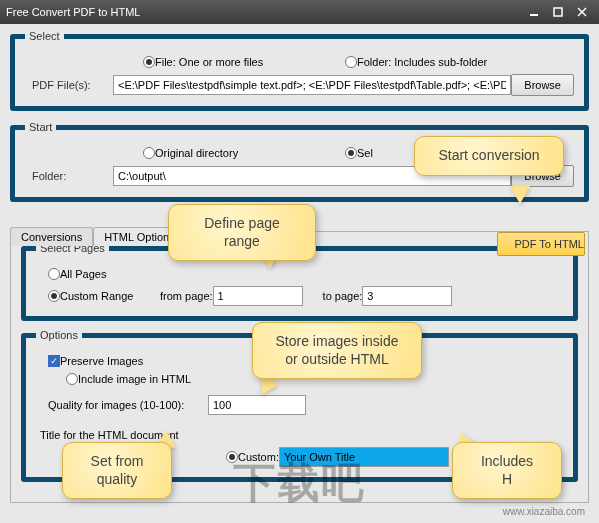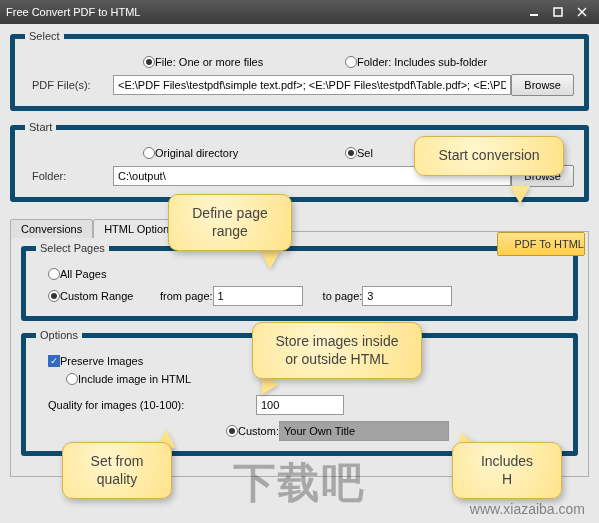--- a/index.html
+++ b/index.html
@@ -20,33 +20,33 @@
 .radio.checked::after { content: ""; width: 6px; height: 6px; background: #333; border-radius: 50%; }
 .checkbox { width: 12px; height: 12px; border: 1px solid #777; background: #fff; display: inline-flex; align-items: center; justify-content: center; cursor: pointer; }
 .checkbox.checked { background: #356ac3; border-color: #356ac3; }
 .checkbox.checked::after { content: "✓"; color: #fff; font-size: 9px; line-height: 1; }
 
 .lblcol { width: 88px; color: #333; padding-left: 7px; }
 input.text { border: 1px solid #999; background: #fff; padding: 2px 4px; height: 20px; }
 .btn { height: 22px; border: 1px solid #8a8a8a; background: linear-gradient(#f5f5f5,#ddd); padding: 0 12px; cursor: pointer; border-radius: 2px; }
 
 .tabs { display: flex; align-items: flex-end; margin-top: 6px; position: relative; }
-.tab { border: 1px solid #b0b0b0; border-bottom: none; padding: 3px 10px; background: #e0e0e0; cursor: pointer; border-radius: 3px 3px 0 0; position: relative; top: 7px; }
+.tab { border: 1px solid #b0b0b0; border-bottom: none; padding: 3px 10px; background: #e0e0e0; cursor: pointer; border-radius: 3px 3px 0 0; position: relative; top: 15px; }
 .tab.active { background: #e8e8e8; z-index: 2; }
 .tabpanel { border: 1px solid #b0b0b0; padding: 10px; background: #e8e8e8; min-height: 240px; }
 
 .big-btn { width: 88px; height: 24px; border: 1px solid #c39a2a; background: linear-gradient(#ffe28a,#ffcf4a); cursor: pointer; font-weight: 500; color: #333; border-radius: 2px; position: absolute; right: 14px; top: 232px; text-align: right; }
 
 .callout { position: absolute; background: radial-gradient(circle at 40% 30%, #fff6cc, #ffe38a); border: 1px solid #d6b44a; border-radius: 10px; padding: 10px 12px; color: #444; text-align: center; box-shadow: 2px 3px 6px rgba(0,0,0,.25); font-size: 14px; line-height: 1.25; z-index: 50; }
 .tail { position: absolute; width: 0; height: 0; z-index: 49; }
 .tail.down { border-left: 10px solid transparent; border-right: 10px solid transparent; border-top: 18px solid #ffe38a; filter: drop-shadow(1px 2px 2px rgba(0,0,0,.2)); }
 .tail.up { border-left: 10px solid transparent; border-right: 10px solid transparent; border-bottom: 18px solid #ffe38a; filter: drop-shadow(1px 2px 2px rgba(0,0,0,.2)); }
 
 .watermark { position: absolute; left: 50%; bottom: 12px; transform: translateX(-50%); font-size: 42px; font-weight: 700; color: rgba(0,0,0,.28); letter-spacing: 2px; pointer-events: none; z-index: 40; font-family: "Microsoft YaHei", sans-serif; }
-.wm-url { position: absolute; right: 14px; bottom: 6px; font-size: 14px; color: rgba(60,60,60,.6); z-index: 40; pointer-events: none; }
+.wm-url { position: absolute; right: 14px; bottom: 6px; font-size: 10px; color: rgba(60,60,60,.6); z-index: 40; pointer-events: none; }
 </style>
 </head>
 <body>
 
 <div class="titlebar">
   <span>Free Convert PDF to HTML</span>
   <span class="spacer"></span>
   <span class="winctl">
       <svg width="10" height="10">
         <rect x="1" y="7" width="8" height="2" fill="#fff"></rect>
@@ -133,39 +133,43 @@
         <span>Preserve Images</span>
       </div>
       <div class="row">
         <span style="width:30px"></span>
         <span class="radio"></span>
         <span>Include image in HTML</span>
       </div>
       <div class="row" style="margin-top:10px">
         <span style="width:12px"></span>
         <span style="width:160px">Quality for images (10-100):</span>
-        <input class="text" style="width: 88px; margin-left: 48px;" value="100">
+        <input class="text" style="width: 98px;" value="100">
+      </div>
+      <div class="row" style="margin-top:14px">
+        <span style="width:4px"></span>
+        <span>Title for the HTML document</span>
       </div>
       <div class="row">
         <span style="width:190px"></span>
         <span class="radio checked"></span>
         <span>Custom:</span>
-        <input class="text" style="width: 170px; background: #a3a3a3;" value="Your Own Title">
+        <input class="text" style="width: 170px; background: #0ea5e9;" value="Your Own Title">
       </div>
     </fieldset>
 
   </div>
 </div>
 
 <button class="big-btn">PDF To HTML</button>
 
 <div class="callout" style="left:414px; top:136px; width:150px">Start conversion</div>
 <div class="tail down" style="left:510px; top:186px"></div>
 
-<div class="callout" style="left:168px; top:194px; width:124px; white-space:pre-line">Define page
+<div class="callout" style="left:168px; top:204px; width:148px; white-space:pre-line">Define page
 range</div>
 <div class="tail down" style="left:260px; top:251px"></div>
 
 <div class="callout" style="left:252px; top:322px; width:170px; white-space:pre-line">Store images inside
 or outside HTML</div>
 <div class="tail down" style="left:256px; top:378px;transform:rotate(30deg)"></div>
 
 <div class="callout" style="left:62px; top:442px; width:110px; white-space:pre-line">Set from
 quality</div>
 <div class="tail up" style="left:156px; top:430px"></div>

